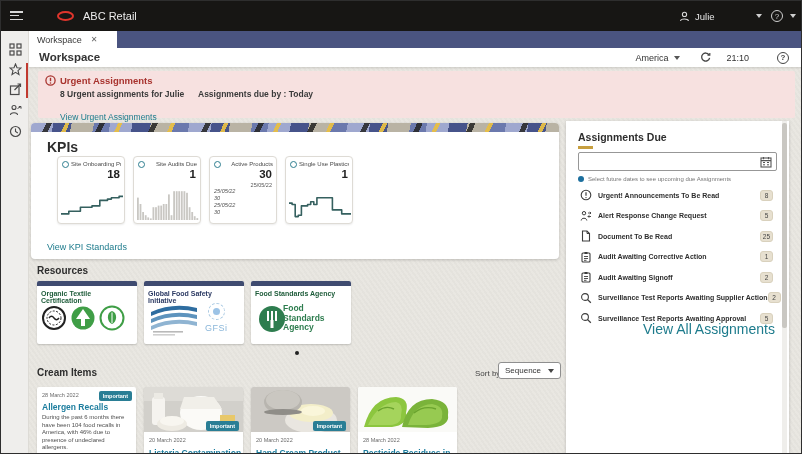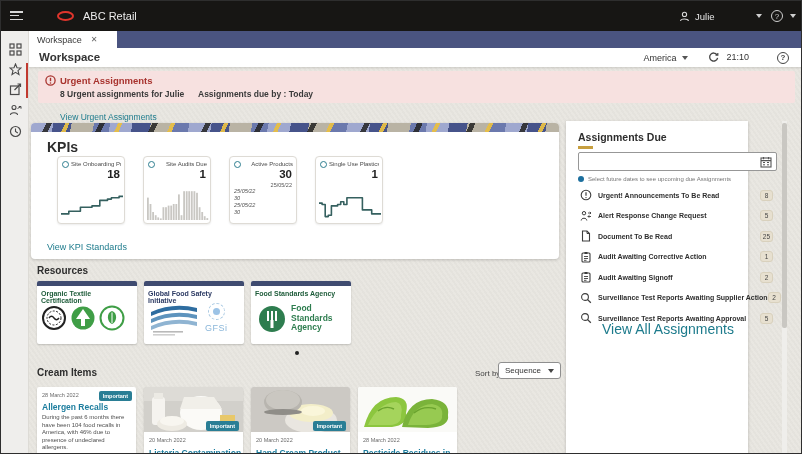--- a/index.html
+++ b/index.html
@@ -34,39 +34,39 @@
   .rail-indicator { position:absolute; left:24.5px; top:32px; width:2.5px; height:35px; background:#c13a30; }
 
   
   .pagehead { position:absolute; left:28px; top:47px; width:774px; height:19px; background:#fff;
     box-shadow:0 1px 2px rgba(0,0,0,.12); z-index:15; }
   .page-title { position:absolute; left:10px; top:3px; font-size:11.5px; font-weight:bold; color:#343434; }
   .ph-right { position:absolute; right:14px; top:0; height:19px; display:flex; align-items:center; gap:6px; font-size:9px; color:#333; }
   .ph-right .caret { border-top-color:#555; }
   .ph-help { width:12px; height:12px; border:1.2px solid #444; border-radius:50%; color:#444; font-size:8px; font-weight:bold;
     display:flex; align-items:center; justify-content:center; margin-left:22px; }
-  .ph-refresh { margin-left:14px; display:flex; align-items:flex-start; gap:7px; cursor:pointer; }
-
-  
-  .banner { position:absolute; left:37px; top:70px; width:757px; height:32px; background:#f7e1e0; border-radius:2px; z-index:5; }
+  .ph-refresh { margin-left:14px; display:flex; align-items:center; gap:15px; cursor:pointer; }
+
+  
+  .banner { position:absolute; left:37px; top:70px; width:757px; height:47px; background:#f7e1e0; border-radius:2px; z-index:5; }
   .banner-ic { position:absolute; left:7px; top:4px; }
   .banner-title { position:absolute; left:22px; top:4px; color:#a8332e; font-weight:bold; font-size:9.5px; }
   .banner-sum { position:absolute; left:22px; top:18px; color:#3a3a3a; font-weight:bold; font-size:8.5px; }
   .banner-due { position:absolute; left:160px; top:18px; color:#3a3a3a; font-weight:bold; font-size:8.5px; }
   .banner-link { position:absolute; left:22px; top:41px; color:#1d7b8c; font-size:8.5px; cursor:pointer; }
 
   
   .kpicard { position:absolute; left:30px; top:122px; width:528px; height:136px; background:#fff; border-radius:4px;
     box-shadow:0 1px 3px rgba(0,0,0,.18); z-index:5; }
   .tartan { position:absolute; left:0; top:0; width:100%; height:9px; border-radius:4px 4px 0 0;
     background:
      repeating-linear-gradient(115deg, rgba(0,0,0,0) 0 14px, rgba(35,35,35,.85) 14px 19px, rgba(0,0,0,0) 19px 31px, rgba(230,190,70,.95) 31px 35px, rgba(0,0,0,0) 35px 48px),
      repeating-linear-gradient(100deg, #9fa8cf 0 22px, #46538a 22px 40px, #b9b3a4 40px 62px, #6b79ad 62px 78px); }
   .kpi-h { position:absolute; left:16px; top:16px; font-size:14px; font-weight:bold; color:#2e2e2e; }
-  .kpi-tiles { position:absolute; left:26px; top:33px; display:flex; gap:18px; }
+  .kpi-tiles { position:absolute; left:26px; top:33px; display:flex; gap:8px; }
   .tile { position:relative; width:68px; height:68px; background:#fff; border:1px solid #dedbd5; border-radius:4px;
     box-shadow:0 1px 2px rgba(0,0,0,.08); cursor:pointer; }
   .tile-ring { position:absolute; left:4px; top:4px; width:7px; height:7px; border:1.6px solid #2e7e8f; border-radius:50%; }
   .tile-title { position:absolute; right:3px; top:4px; max-width:50px; font-size:6px; color:#4a4a4a; text-align:right;
     white-space:nowrap; overflow:hidden; }
   .tile-val { position:absolute; right:4px; top:11px; font-size:11.5px; font-weight:bold; color:#222; }
   .tile-date { position:absolute; right:4px; top:25px; font-size:5.5px; color:#555; }
   .tile-lines { position:absolute; left:4px; top:31px; font-size:5.5px; color:#555; line-height:7px; font-style:italic; }
   .tile-chart { position:absolute; left:3px; bottom:3px; width:62px; height:32px; }
   .kpi-link { position:absolute; left:16px; top:119px; font-size:9px; color:#1d7b8c; cursor:pointer; }
@@ -76,41 +76,41 @@
   .res-row { position:absolute; left:36px; top:280px; display:flex; gap:7px; }
   .res-card { position:relative; width:100px; height:63px; background:#fff; border-radius:2px;
     box-shadow:0 1px 2px rgba(0,0,0,.18); cursor:pointer; }
   .res-top { position:absolute; left:0; top:0; width:100%; height:5px; background:#3f4b70; border-radius:2px 2px 0 0; }
   .res-title { position:absolute; left:4px; top:9px; width:92px; font-size:7px; font-weight:bold; }
   .res-title.green { color:#1e5c3a; }
   .res-title.navy { color:#2c3a63; }
   .gfsi-text { position:absolute; left:61px; top:42px; font-size:9px; font-weight:normal; color:#8ab6d9; letter-spacing:.5px; }
   .gfsi-circle { position:absolute; left:64px; top:22px; width:17px; height:17px; border:1.6px dashed #a9c9e2; border-radius:50%; }
   .gfsi-circle::after { content:""; position:absolute; left:3.5px; top:3.5px; width:7px; height:7px; background:#9cc3e6; border-radius:50%; }
-  .fsa-lines { position:absolute; left:40px; top:23px; font-size:8.5px; font-weight:bold; color:#2e7d4f; line-height:9.5px; }
+  .fsa-lines { position:absolute; left:32px; top:23px; font-size:8.5px; font-weight:bold; color:#2e7d4f; line-height:9.5px; }
   .carousel-dot { position:absolute; left:294px; top:350px; width:4px; height:4px; background:#222; border-radius:50%; cursor:pointer; }
 
   
   .news-h { position:absolute; left:36px; top:366px; font-size:10px; font-weight:bold; color:#2e2e2e; }
   .sort-label { position:absolute; left:474px; top:368px; font-size:8px; color:#444; }
   .sort-select { position:absolute; left:497px; top:361px; width:63px; height:17px; background:#fff; border:1px solid #8f8f8f;
     border-radius:3px; font-size:8px; color:#333; display:flex; align-items:center; padding:0 6px; cursor:pointer; }
   .sort-select .caret { border-top-color:#444; margin-left:auto; }
   .news-row { position:absolute; left:36px; top:386px; display:flex; gap:8px; }
   .news-card { position:relative; width:99px; height:110px; background:#fff; border-radius:2px;
     box-shadow:0 1px 2px rgba(0,0,0,.18); cursor:pointer; }
   .news-img { position:absolute; left:0; top:0; width:99px; height:45px; overflow:hidden; border-radius:2px 2px 0 0; }
   .imp-badge { position:absolute; background:#2a7e95; color:#fff; font-size:5.5px; font-weight:bold;
     padding:2px 4px; border-radius:2px; }
   .news-date { position:absolute; left:5px; font-size:5.5px; color:#6b6b6b; }
   .news-title { position:absolute; left:5px; font-size:8.5px; font-weight:bold; color:#1c7d9e; }
   .news-body { position:absolute; left:5px; top:27px; width:89px; font-size:6px; color:#4f4f4f; line-height:7.6px; }
 
   
-  .aside { position:absolute; left:565px; top:120px; width:182px; height:334px; background:#fff;
+  .aside { position:absolute; left:565px; top:120px; width:223px; height:334px; background:#fff;
     box-shadow:0 1px 3px rgba(0,0,0,.2); z-index:5; }
   .as-h { position:absolute; left:12px; top:10px; font-size:10.5px; font-weight:bold; color:#2e2e2e; }
   .as-gold { position:absolute; left:12px; top:25px; width:15px; height:2.5px; background:#c79f3f; }
   .as-input { position:absolute; left:12px; top:31px; width:199px; height:19px; background:#fff; border:1px solid #979797; border-radius:2px; }
   .as-input input { position:absolute; left:4px; top:1px; width:170px; height:15px; border:none; outline:none; font-size:8px; font-family:inherit; }
   .as-cal { position:absolute; right:4px; top:3px; cursor:pointer; }
   .as-helper { position:absolute; left:12px; top:55px; display:flex; align-items:center; gap:4px; font-size:6px; color:#777; }
   .helper-dot { width:6px; height:6px; background:#1c6f9e; border-radius:50%; flex:0 0 auto; }
   .as-items { position:absolute; left:0; top:64px; width:223px; }
   .as-item { height:20.5px; display:flex; align-items:center; padding-left:14px; cursor:pointer; }

